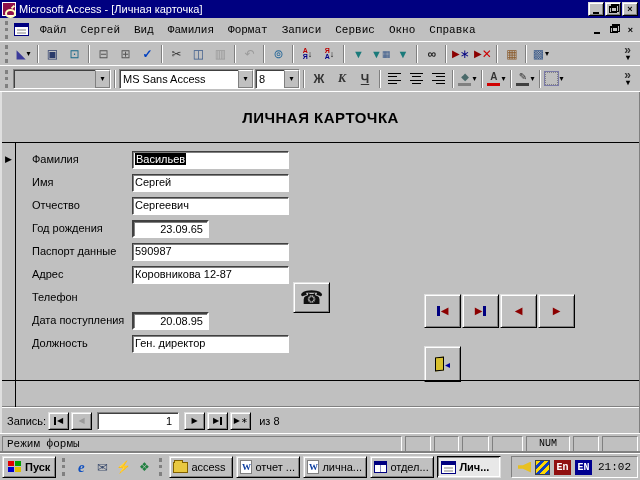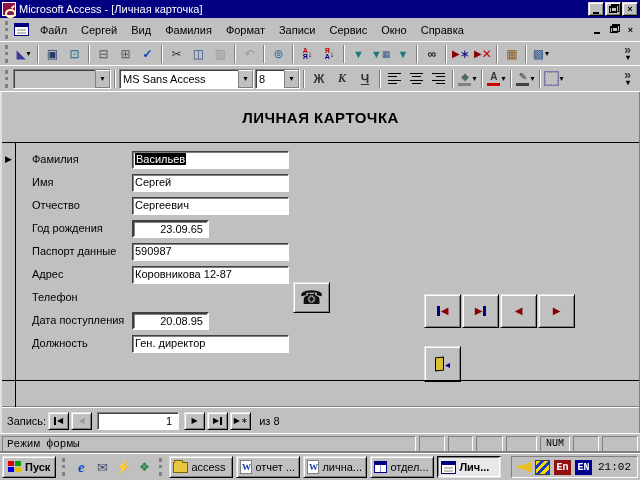--- a/index.html
+++ b/index.html
@@ -25,21 +25,21 @@
   .minglyph { width:6px; height:2px; background:#000; margin-top:7px; }
   .restglyph { width:8px; height:7px; border:1px solid #000; border-top-width:2px; position:relative; background:#c0c0c0; }
   .restglyph::before { content:""; position:absolute; right:-3px; top:-4px; width:6px; height:5px; border:1px solid #000; border-top-width:2px; }
 
   
   .menubar { height:24px; display:flex; align-items:center; padding:0 2px; flex:none; border-bottom:1px solid #fff; }
   .grip { width:4px; height:18px; border-left:3px dotted #808080; margin:0 3px; flex:none; }
   .formico { width:15px; height:13px; background:#fff; border:1px solid #000080; position:relative; flex:none; margin:0 4px 0 2px; }
   .formico::before { content:""; position:absolute; left:0; top:0; right:0; height:3px; background:#000080; }
   .formico::after { content:""; position:absolute; left:2px; top:5px; width:9px; height:2px; background:#c0c0c0; box-shadow:0 3px 0 #c0c0c0; }
-  .mitem { padding:3px 7px; white-space:nowrap; }
+  .mitem { padding:3px 7px; white-space:nowrap;font-family:Liberation Mono, monospace; }
   .mdi { margin-left:auto; display:flex; gap:2px; align-items:center; }
   .mdibtn { width:15px; height:13px; display:flex; align-items:center; justify-content:center; font-size:9px; font-weight:bold; }
 
   
   .toolbar { height:24px; display:flex; align-items:center; padding:0 2px; gap:1px; flex:none; border-bottom:1px solid #fff; }
   .toolbar.fmt { height:26px; }
   .tbbtn { min-width:21px; height:20px; display:flex; align-items:center; justify-content:center; gap:0; font-size:12px; color:#333; padding:0 1px; }
   .tbbtn .cf { font-size:8px; margin-left:1px; color:#000; }
   .sep { width:2px; height:18px; border-left:1px solid #808080; border-right:1px solid #fff; margin:0 2px; flex:none; }
   .dim { color:#9a9a9a; }
@@ -447,21 +447,21 @@
       <span class="recof">из 8</span>
     </div>
   </div>
 
   <div class="statusbar">
     <span class="spanel s1 big">Режим формы</span>
     <span class="spanel s1 sm" style="width:26px"></span>
     <span class="spanel s1 sm" style="width:25px"></span>
     <span class="spanel s1 sm" style="width:27px"></span>
     <span class="spanel s1 sm" style="width:31px"></span>
-    <span class="spanel s1 sm" style="width:30px;font-size:10px">NUM</span>
+    <span class="spanel s1 sm" style="width:44px;font-size:10px">NUM</span>
     <span class="spanel s1 sm" style="width:26px"></span>
     <span class="spanel s1 sm" style="width:36px"></span>
   </div>
 
   <div class="taskbar">
     <span class="startbtn r2">
       <span class="winflag">
           <i></i>
           <i></i>
           <i></i>

